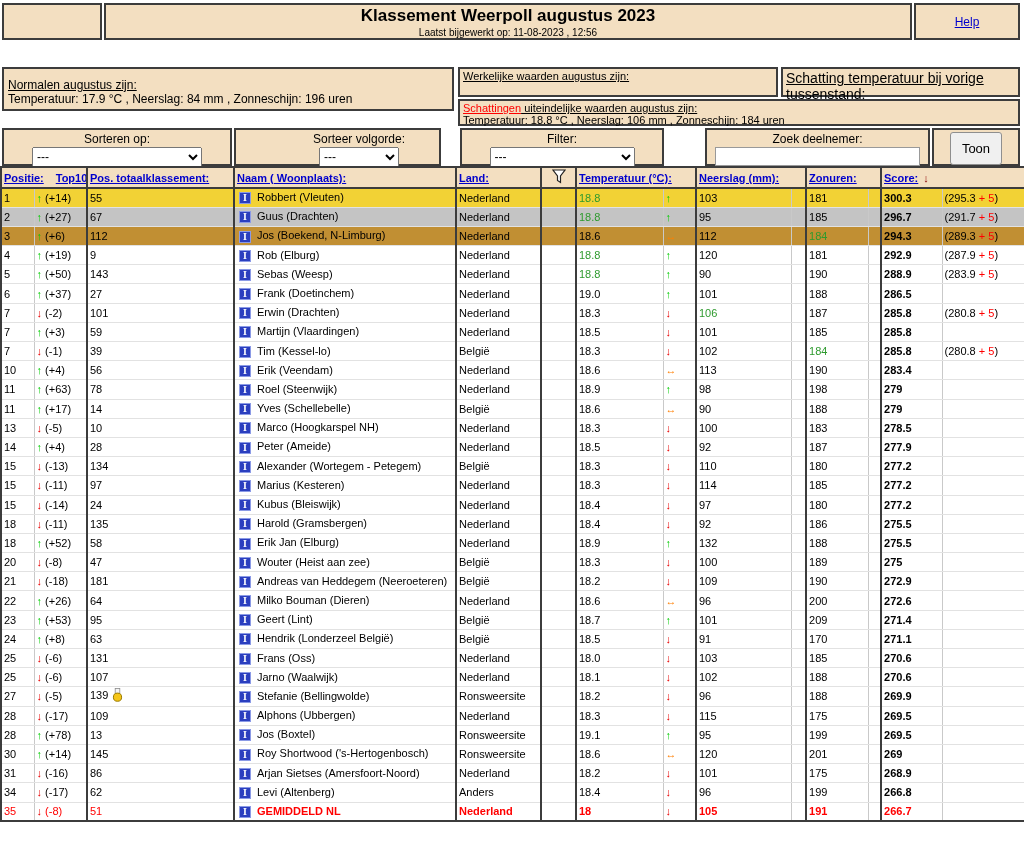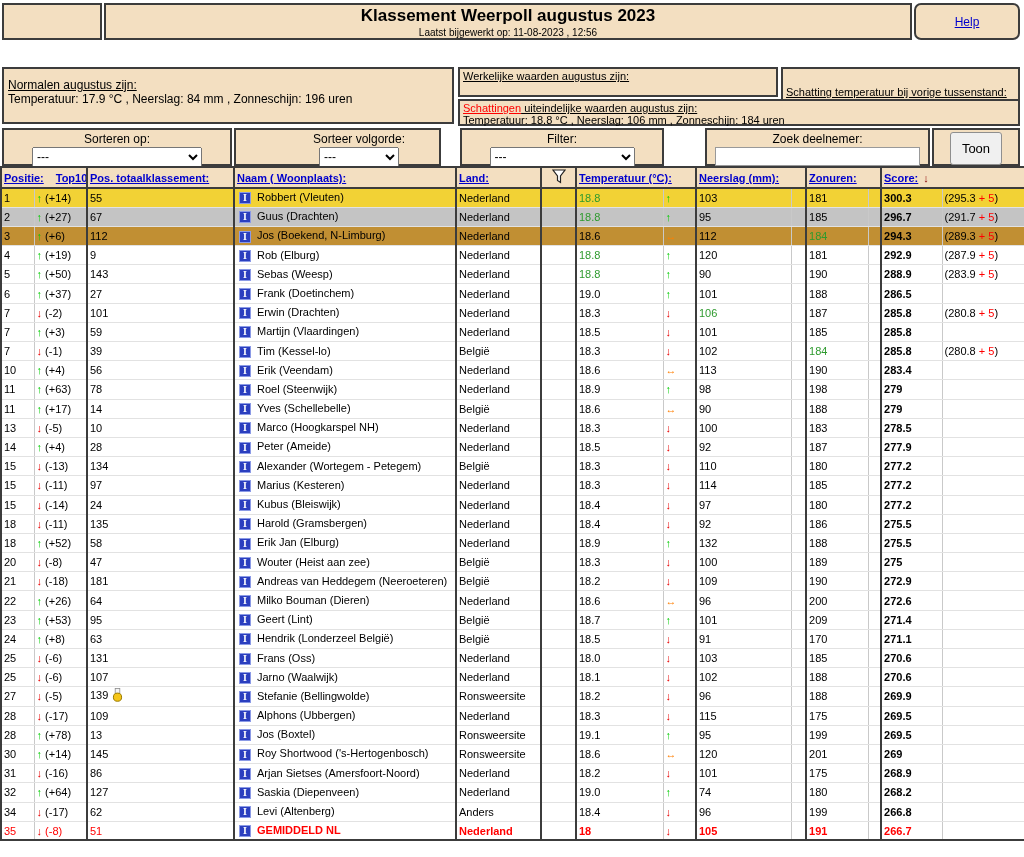--- a/index.html
+++ b/index.html
@@ -10,29 +10,29 @@
   *{box-sizing:border-box;}
   html,body{margin:0;padding:0;}
   body{
     width:1024px;height:857px;position:relative;background:#fff;
     font-family:"Liberation Sans","DejaVu Sans",sans-serif;overflow:hidden;
   }
   .panel{position:absolute;background:var(--beige);border:2px solid var(--dark);}
   
   .tb-left{left:2px;top:3px;width:100px;height:37px;}
   .tb-main{left:104px;top:3px;width:808px;height:37px;text-align:center;}
-  .tb-help{left:914px;top:3px;width:106px;height:37px;display:flex;align-items:center;justify-content:center;border-radius:7px;}
+  .tb-help{left:914px;top:3px;width:106px;height:37px;display:flex;align-items:center;justify-content:center;}
   .title{font-size:17px;font-weight:bold;margin-top:1px;}
   .subtitle{font-size:10px;margin-top:1px;}
   a.lnk{color:var(--link);text-decoration:underline;cursor:pointer;}
   .tb-help a{font-size:12px;}
   
-  .box-normalen{left:2px;top:67px;width:452px;height:57px;font-size:12px;padding:9px 4px 0 4px;}
+  .box-normalen{left:2px;top:67px;width:452px;height:44px;font-size:12px;padding:9px 4px 0 4px;}
   .box-werkelijke{left:458px;top:67px;width:320px;height:30px;font-size:11px;padding:1px 3px;}
-  .box-vorige{left:781px;top:67px;width:239px;height:30px;font-size:11px;padding:17px 3px;}
+  .box-vorige{left:781px;top:67px;width:239px;height:30px;font-size:14px;padding:1px 3px;}
   .box-schattingen{left:458px;top:99px;width:562px;height:27px;font-size:11px;padding:1px 3px;}
   .ul{text-decoration:underline;}
   .redlink{color:var(--red);text-decoration:underline;cursor:pointer;}
   
   .ctl{top:128px;height:38px;text-align:center;font-size:12px;padding-top:2px;}
   .ctl-sort{left:2px;width:230px;}
   .ctl-order{left:234px;width:207px;padding-left:43px;}
   .ctl-filter{left:460px;width:204px;}
   .ctl-search{left:705px;width:225px;}
   .ctl-toon{left:932px;width:88px;display:flex;align-items:center;justify-content:center;}
@@ -646,36 +646,20 @@
           <td class="gl">18.2</td>
           <td><span class="arr-down">↓</span></td>
           <td class="gl">101</td>
           <td></td>
           <td class="gl">175</td>
           <td></td>
           <td class="gl score">268.9</td>
           <td></td>
         </tr>
         <tr>
-          <td>32</td>
-          <td><span class="arr-up">↑</span> (+64)</td>
-          <td class="gl">127</td>
-          <td class="gl"><span class="info-ic">I</span><span>Saskia (Diepenveen)</span></td>
-          <td class="gl">Nederland</td>
-          <td class="gl"></td>
-          <td class="gl">19.0</td>
-          <td><span class="arr-up">↑</span></td>
-          <td class="gl">74</td>
-          <td></td>
-          <td class="gl">180</td>
-          <td></td>
-          <td class="gl score">268.2</td>
-          <td></td>
-        </tr>
-        <tr>
           <td>34</td>
           <td><span class="arr-down">↓</span> (-17)</td>
           <td class="gl">62</td>
           <td class="gl"><span class="info-ic">I</span><span>Levi (Altenberg)</span></td>
           <td class="gl">Anders</td>
           <td class="gl"></td>
           <td class="gl">18.4</td>
           <td><span class="arr-down">↓</span></td>
           <td class="gl">96</td>
           <td></td>

